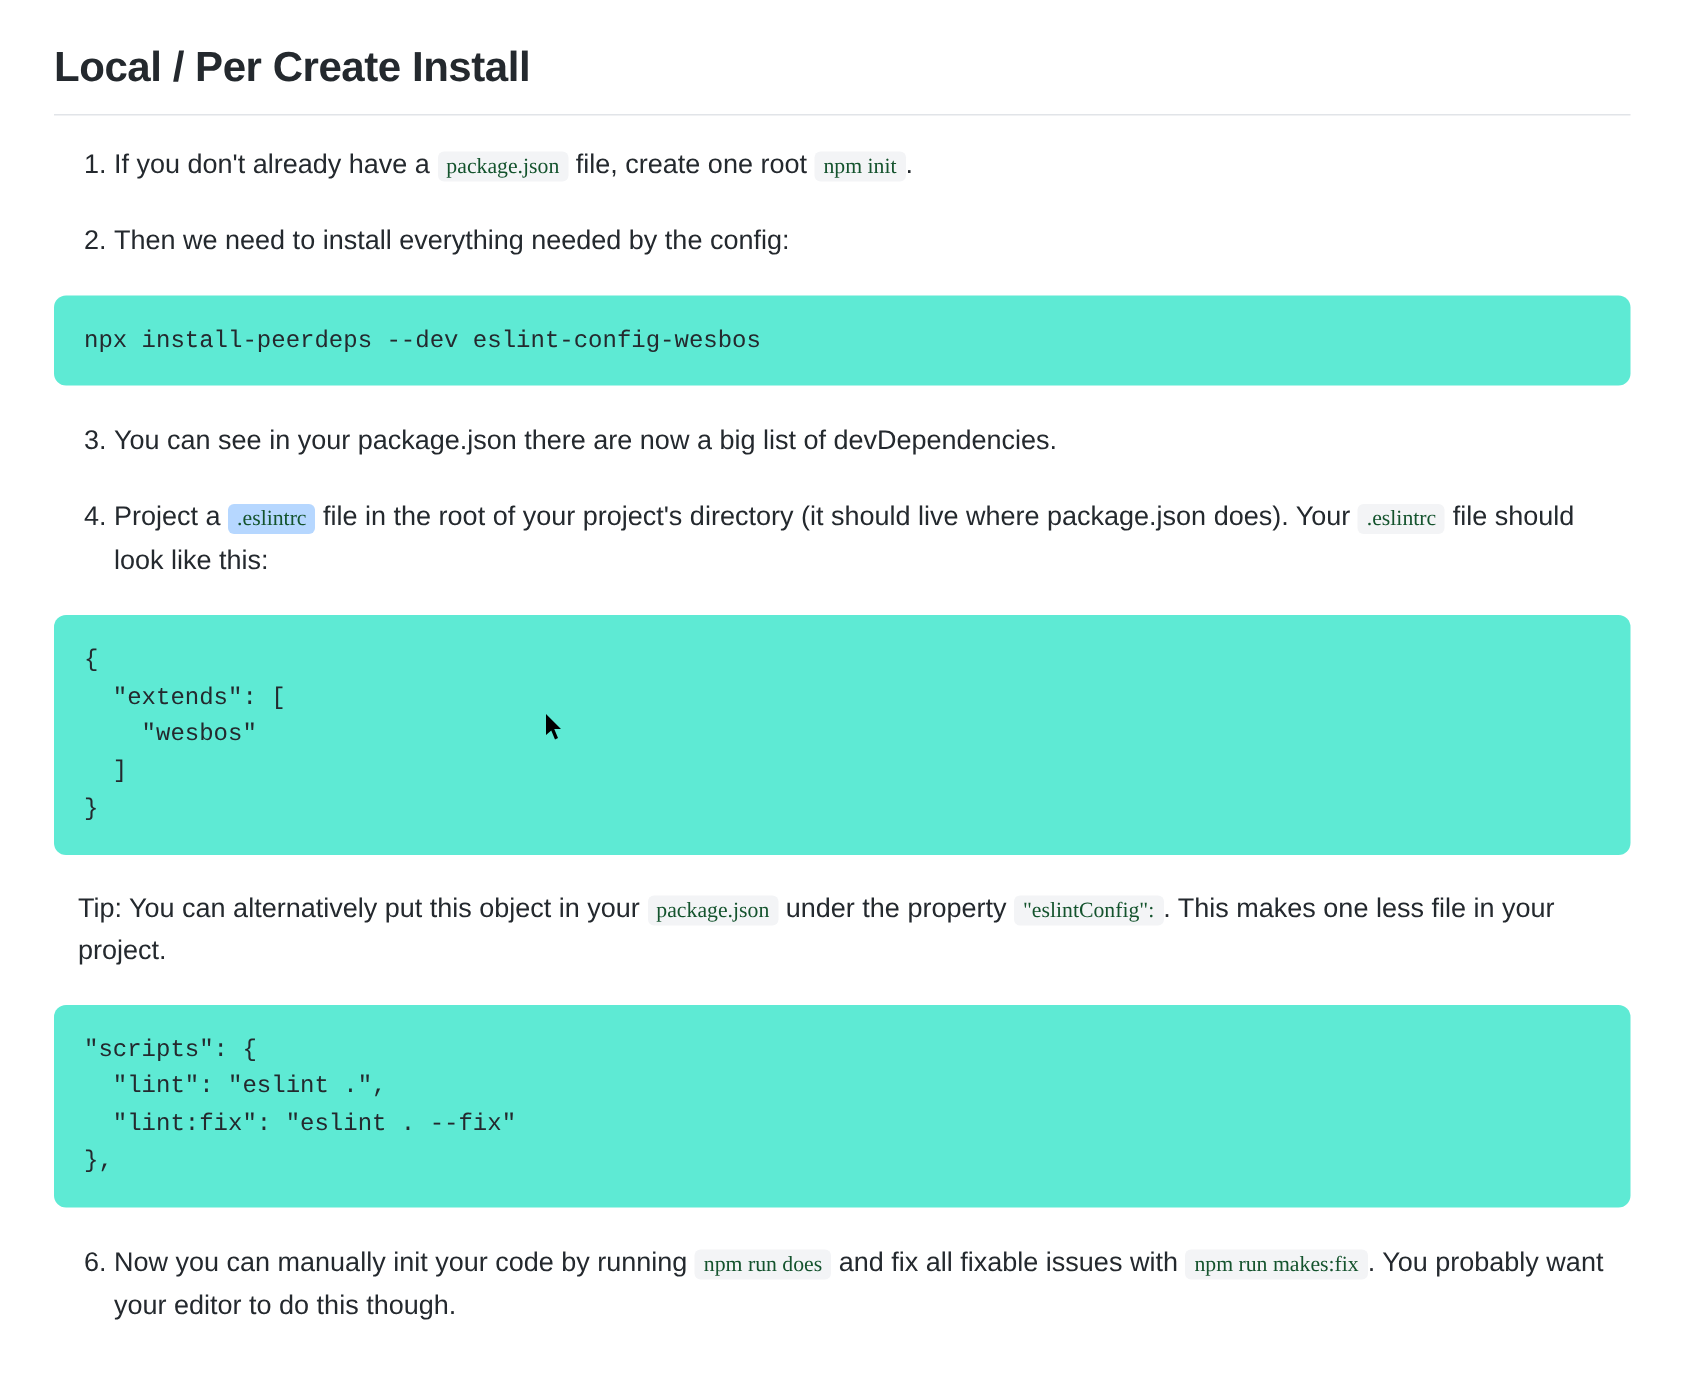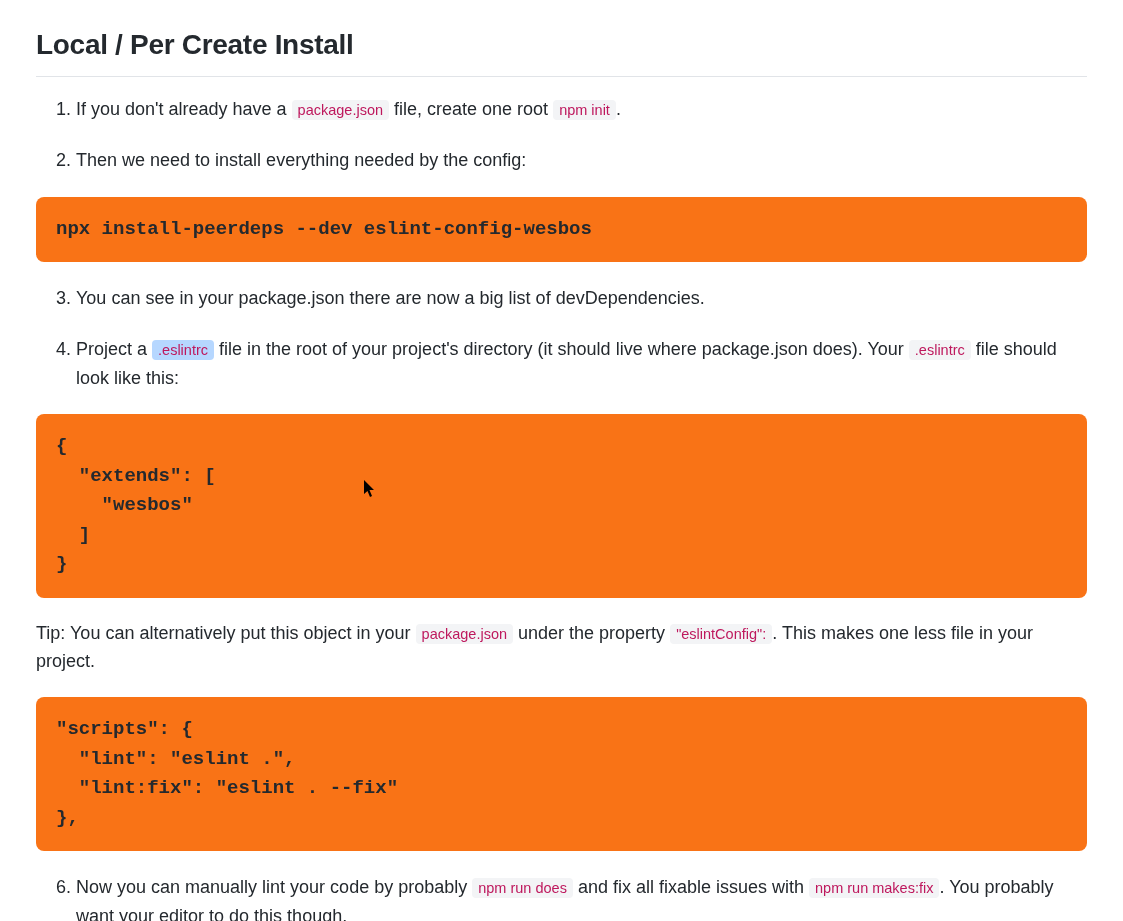--- a/index.html
+++ b/index.html
@@ -28,46 +28,45 @@
     padding-left: 40px;
     margin: 18px 0 0 0;
     font-size: 18px;
     color: #24292e;
   }
   ol.main-list > li {
     margin: 0 0 22px 0;
     line-height: 1.6;
   }
   code.inline {
-    font-family: Liberation Sans, sans-serif;
+    font-family: Liberation Serif, serif;
     font-size: 14.5px;
     background: #f3f4f6;
     padding: 2px 6px;
     border-radius: 4px;
-    color: #be185d;
+    color: #14532d;
   }
   code.inline.selected {
     background: #b6d7ff;
   }
   pre.codeblock {
-    background: #f97316;
+    background: #5eead4;
     margin: 6px 0 22px 0;
     border-radius: 8px;
     padding: 18px 20px;
     font-family: "SFMono-Regular", Consolas, "Liberation Mono", Menlo, monospace;
-    font-size: 19px;
+    font-size: 16px;
     line-height: 1.55;
     white-space: pre;
     overflow-x: auto;
     color: #24292e;
-    font-weight: bold;
   }
   p.body-text {
     font-size: 18px;
-    margin: 0 0 22px 0;
+    margin: 0 0 22px 16px;
     line-height: 1.55;
   }
   .cursor {
     position: absolute;
     width: 14px;
     height: 18px;
     pointer-events: none;
   }
   .cursor svg { display: block; }
   .code-wrap {
@@ -122,17 +121,17 @@
   </p>
 
 
   <pre class="codeblock">"scripts": {
   "lint": "eslint .",
   "lint:fix": "eslint . --fix"
 },</pre>
 
   <ol class="main-list" start="6">
     <li>
-      <span>Now you can manually lint your code by probably </span><code class="inline">npm run does</code><span> and fix all fixable issues with </span><code class="inline">npm run makes:fix</code><span>. You probably want your editor to do this though.</span>
+      <span>Now you can manually init your code by running </span><code class="inline">npm run does</code><span> and fix all fixable issues with </span><code class="inline">npm run makes:fix</code><span>. You probably want your editor to do this though.</span>
     </li>
   </ol>
 
 </div>
 
 </body></html>

